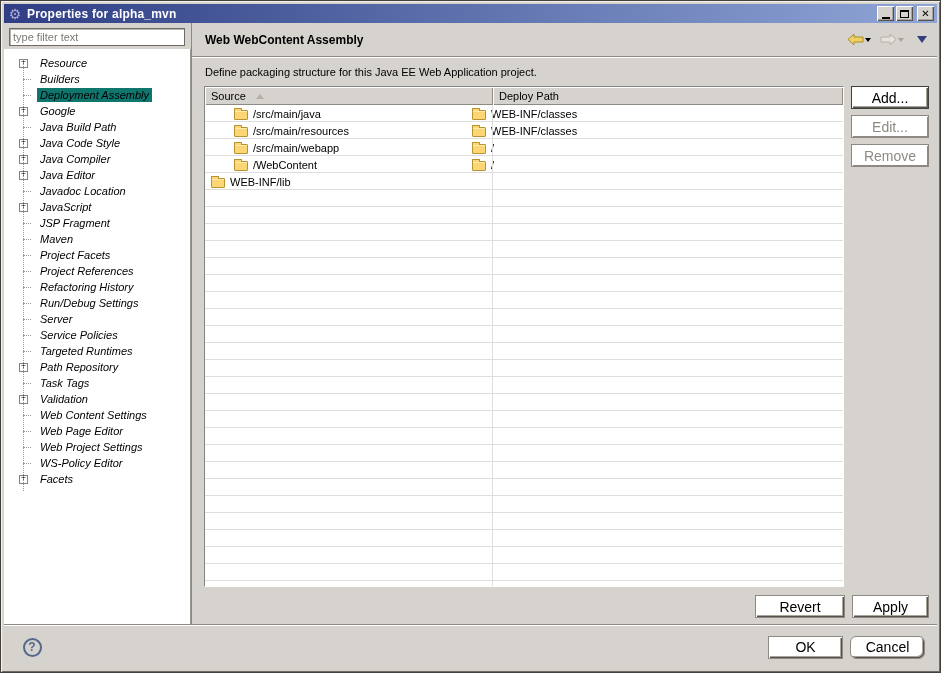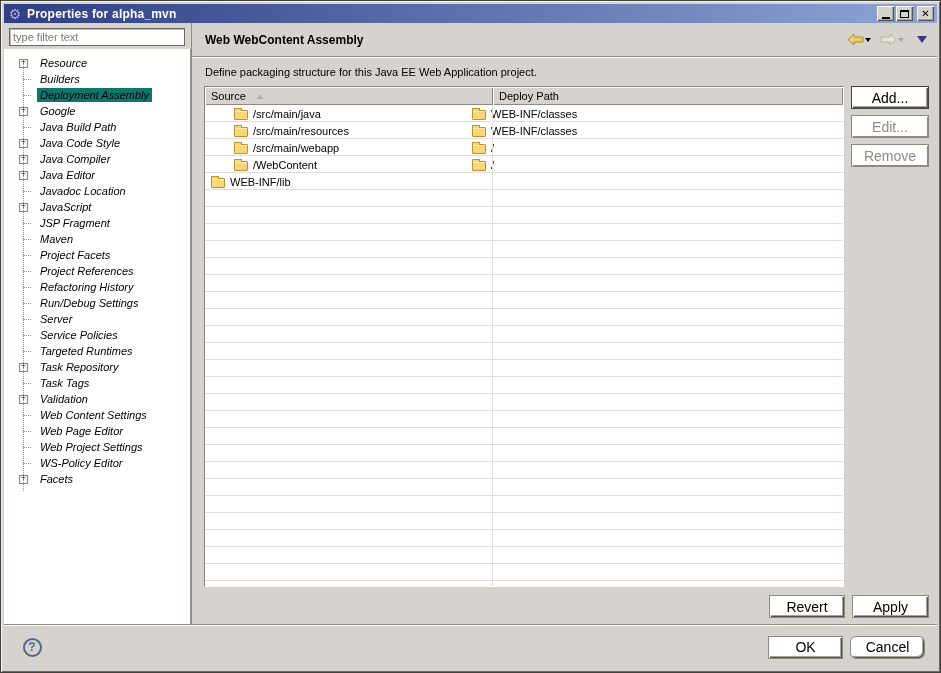--- a/index.html
+++ b/index.html
@@ -97,21 +97,21 @@
   .btncol { width:78px; flex:none; margin-left:7px; display:flex; flex-direction:column; gap:6px; padding-top:0; }
   .btn {
     height:23px; background:#ffffff; font-size:14px; color:#000; text-align:center;
     border:1px solid #8E8A83; cursor:default; padding:0 8px;
     box-shadow: inset 1px 1px 0 #FFFFFF, inset -1px -1px 0 #55534E, inset -2px -2px 0 #A9A59D;
     font-family:"Liberation Sans","DejaVu Sans",sans-serif;
   }
   .btn.default { border-color:#43413C; }
   .btn:disabled { color:#8E8A83; text-shadow:1px 1px 0 #fff; box-shadow: inset 1px 1px 0 #FFFFFF, inset -1px -1px 0 #8E8A83; }
   .apply-row { flex:none; display:flex; justify-content:flex-end; gap:7px; padding:8px 8px 6px 0; }
-  .btn.revert { width:76px; }
+  .btn.revert { width:90px; }
   .btn.apply { width:77px; }
   
   .footer {
     flex:none; height:45px; border-top:1px solid #8E8A83; box-shadow: inset 0 1px 0 #fff;
     display:flex; align-items:center; padding:0 12px 0 16px;
   }
   .help-btn { display:flex; align-items:center; justify-content:center; width:24px; height:24px; cursor:default; }
   .help-circle {
     width:19px; height:19px; border:2px solid #54688C; border-radius:50%; color:#54688C;
     font-weight:bold; font-size:12px; display:flex; align-items:center; justify-content:center;
@@ -280,21 +280,21 @@
 
                 <span class="dash"></span>
               </span>
               <span class="tlabel">Targeted Runtimes</span>
             </div>
               <div class="titem expandable">
               <span class="gutter">
                 <span class="plusbox">+</span>
 
               </span>
-              <span class="tlabel">Task Repository</span>
+              <span class="tlabel">Path Repository</span>
             </div>
               <div class="titem">
               <span class="gutter">
 
                 <span class="dash"></span>
               </span>
               <span class="tlabel">Task Tags</span>
             </div>
               <div class="titem expandable">
               <span class="gutter">

